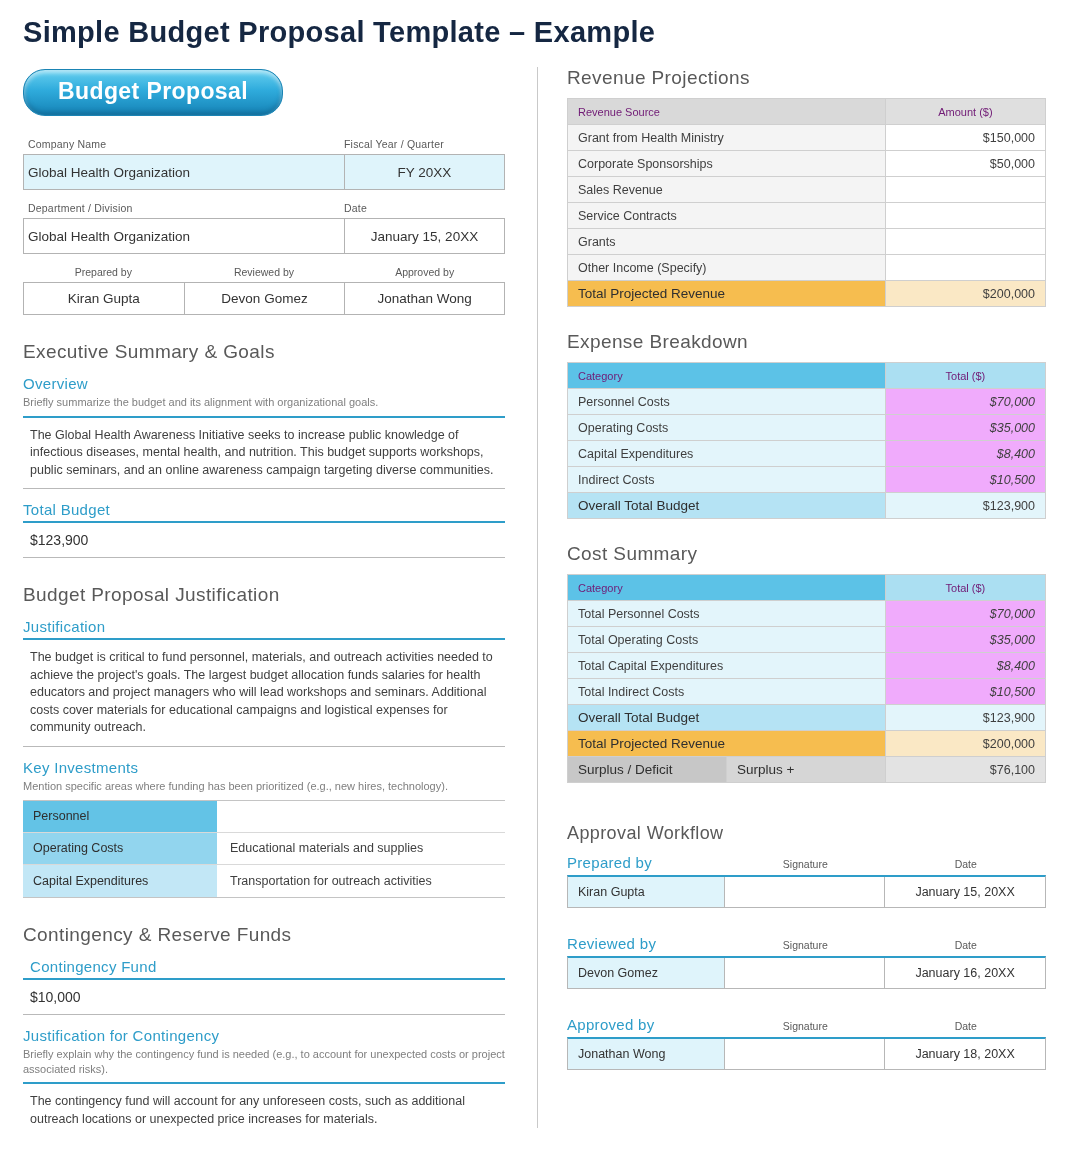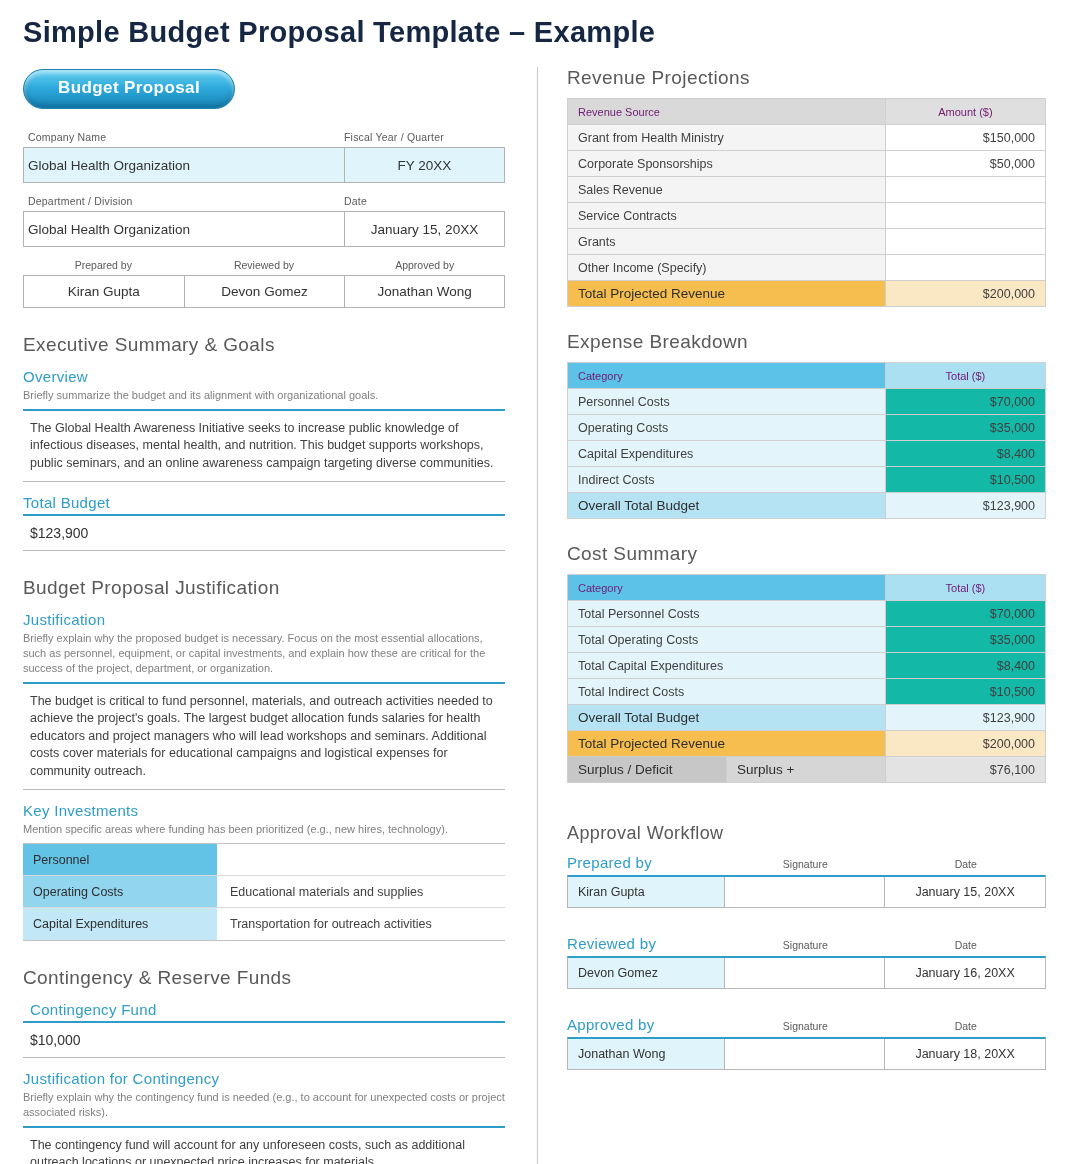--- a/index.html
+++ b/index.html
@@ -23,21 +23,21 @@
   .right-col { width: 479px; flex: none; }
 
   
   .badge {
     display: inline-block; margin: 2px 0 10px 0;
     padding: 8px 34px 10px 34px;
     border-radius: 22px;
     background: linear-gradient(180deg, #66d0f0 0%, #2fabdc 45%, #1583b6 100%);
     border: 1px solid #1a84b4;
     box-shadow: inset 0 3px 4px rgba(255,255,255,0.55), inset 0 -3px 5px rgba(0,40,70,0.25);
-    color: #ffffff; font-size: 17px; font-weight: bold; letter-spacing: 0.4px;
+    color: #ffffff; font-size: 23px; font-weight: bold; letter-spacing: 0.4px;
   }
 
   
   .field-labels { display: flex; font-size: 10.5px; color: #595959; margin: 12px 0 4px 0; letter-spacing: 0.2px; }
   .fl-left { flex: 1; padding-left: 5px; }
   .fl-right { width: 161px; }
   .fields-row { display: flex; }
   .field {
     border: 1px solid #b3b3b3; height: 36px;
     display: flex; align-items: center;
@@ -83,21 +83,21 @@
   .g-hl { background: #d9d9d9; }
   .g-hr { background: #dfdfdf; }
   .g-rl { background: #f4f4f4; }
   .g-rr { background: #ffffff; }
   .org-l { background: #f6bd4f; }
   .org-r { background: #fae8c5; }
   
   .b-hl { background: #5cc2e7; }
   .b-hr { background: #abdff2; }
   .b-rl { background: #e3f5fb; }
-  .b-rr { background: #14b8a6; }
+  .b-rr { background: #f0abfc; font-style: italic; }
   .b-tl { background: #b5e3f4; }
   .b-tr { background: #e3f5fb; }
   
   .s-l { background: #c7c7c7; }
   .s-m { background: #d6d6d6; }
   .s-r { background: #e3e3e3; }
 
   .rt-heading { font-size: 19px; color: #595959; letter-spacing: 0.4px; margin-bottom: 9px; }
   .rt-block { margin-bottom: 24px; }
 
@@ -172,21 +172,20 @@
       <div class="body-text">The Global Health Awareness Initiative seeks to increase public knowledge of infectious diseases, mental health, and nutrition. This budget supports workshops, public seminars, and an online awareness campaign targeting diverse communities.</div>
       <div class="rule-gray"></div>
       <div class="sub-h">Total Budget</div>
       <div class="rule-blue"></div>
       <div class="value-text">$123,900</div>
       <div class="rule-gray"></div>
 
       
       <div class="section-h">Budget Proposal Justification</div>
       <div class="sub-h">Justification</div>
-      <div class="hint">Briefly explain why the proposed budget is necessary. Focus on the most essential allocations, such as personnel, equipment, or capital investments, and explain how these are critical for the success of the project, department, or organization.</div>
       <div class="rule-blue"></div>
       <div class="body-text">The budget is critical to fund personnel, materials, and outreach activities needed to achieve the project's goals. The largest budget allocation funds salaries for health educators and project managers who will lead workshops and seminars. Additional costs cover materials for educational campaigns and logistical expenses for community outreach.</div>
       <div class="rule-gray"></div>
 
       <div class="sub-h">Key Investments</div>
       <div class="hint">Mention specific areas where funding has been prioritized (e.g., new hires, technology).</div>
       <div class="ki-table">
         <div class="ki-row">
           <div class="ki-cat ki-c0">Personnel</div>
         </div>

